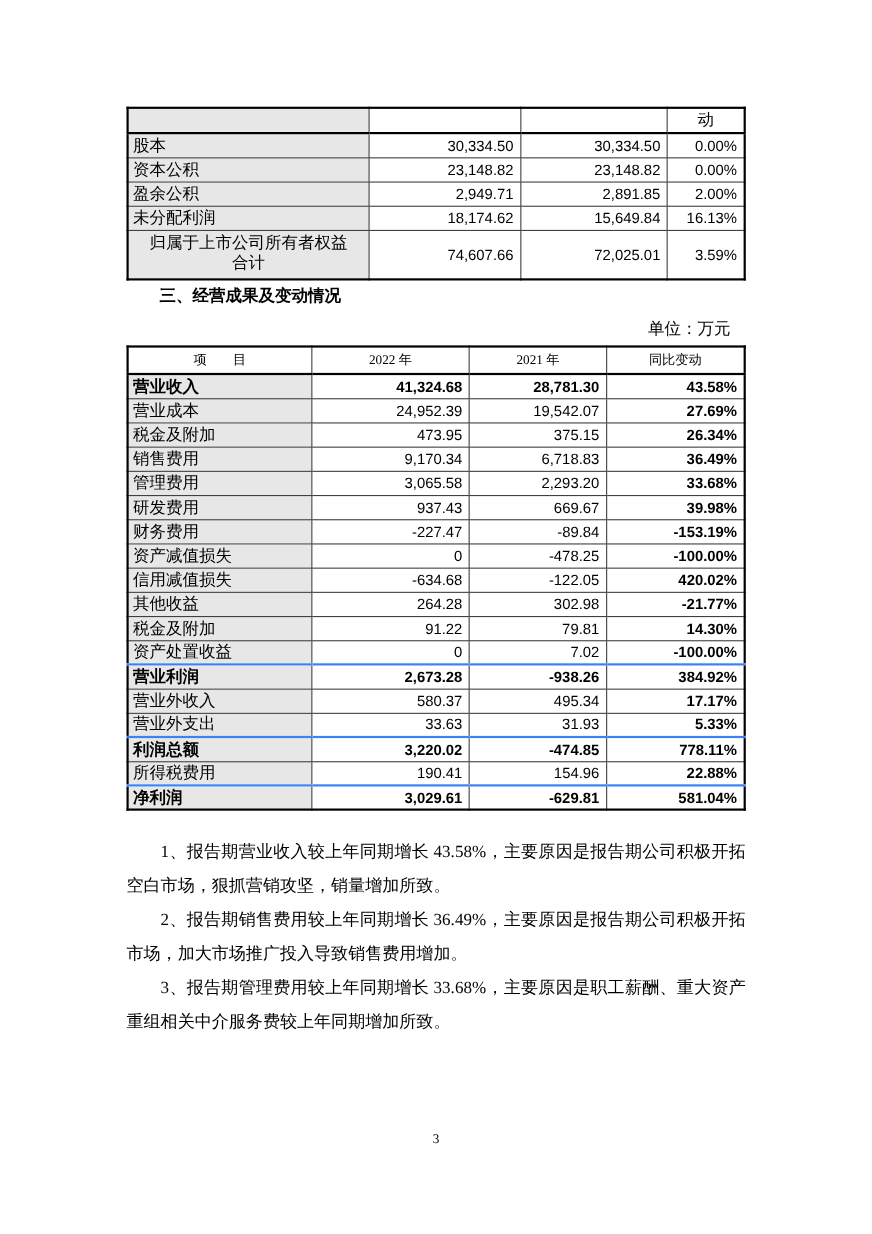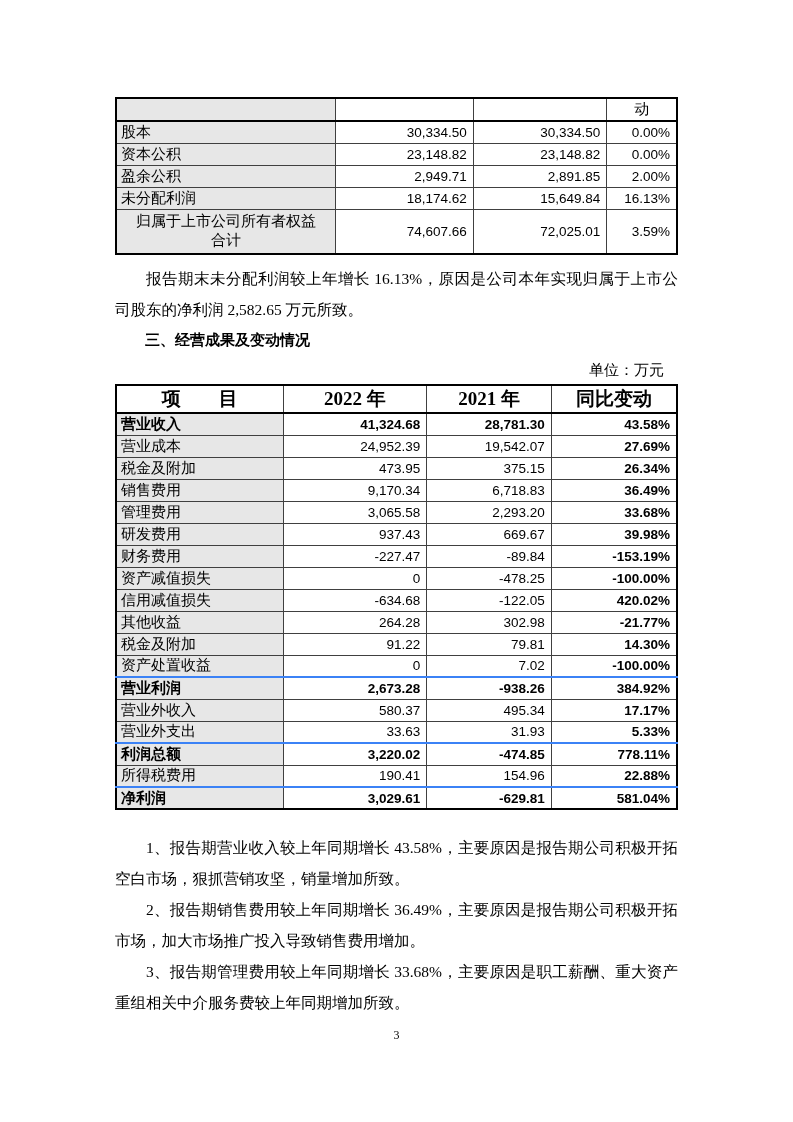--- a/index.html
+++ b/index.html
@@ -52,21 +52,21 @@
   }
   #table-equity tbody tr:last-child { height:45px; }
   #table-equity tbody tr:last-child td.lbl {
     text-align:center; line-height:19px; padding:2px 12px;
   }
 
   
   #table-operating { margin-top:5px; }
   #table-operating thead tr { height:25px; }
   #table-operating thead td {
-    background:#fff; font-weight:700; font-size:19px;
+    background:#fff; font-weight:400; font-size:12px;
     text-align:center; border-bottom:2.5px solid #000;
   }
   #table-operating tbody tr { height:22px; }
   #table-operating td.chg { font-weight:700; }
 
   
   .para {
     font-size:15.5px;
     line-height:31px;
     text-align:justify;
@@ -143,21 +143,20 @@
           </tr>
           <tr>
             <td class="lbl">归属于上市公司所有者权益合计</td>
             <td class="num">74,607.66</td>
             <td class="num">72,025.01</td>
             <td class="num chg">3.59%</td>
           </tr>
         </tbody>
     </table>
 
-    <p class="para intro-para">报告期末未分配利润较上年增长 16.13%，原因是公司本年实现归属于上市公司股东的净利润 2,582.65 万元所致。</p>
 
     <h3 class="section-heading">三、经营成果及变动情况</h3>
 
     <div class="unit-label">单位：万元</div>
 
     <table class="tbl" id="table-operating">
       <colgroup>
         <col style="width:29.8%">
           <col style="width:25.6%">
           <col style="width:22.2%">

